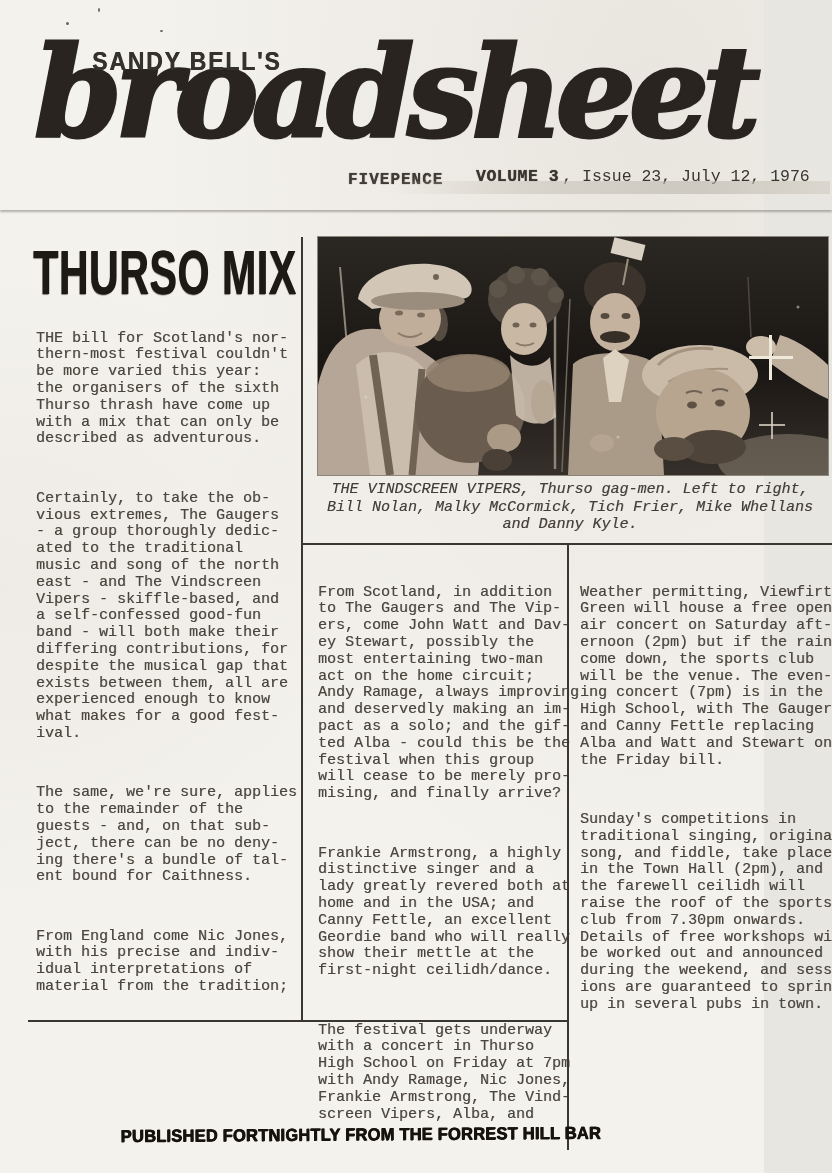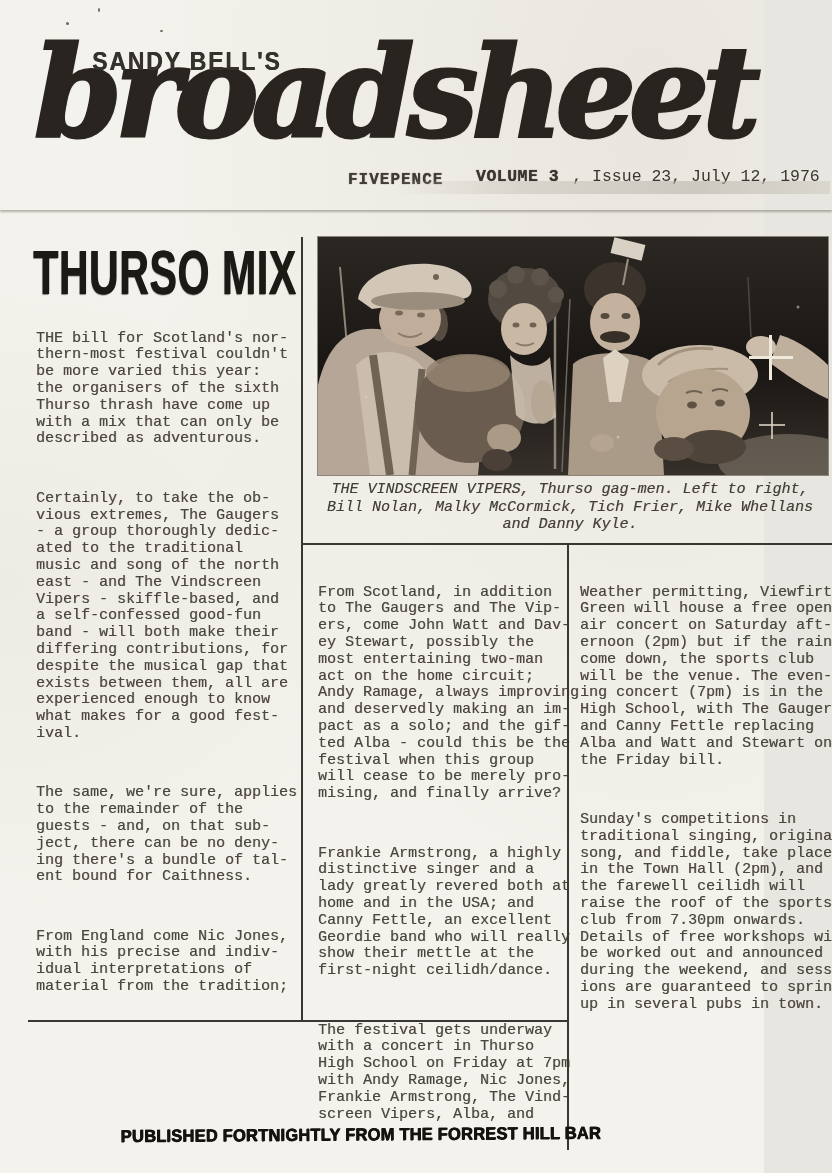--- a/index.html
+++ b/index.html
@@ -34,21 +34,21 @@
     position:absolute;left:348px;top:171px;
     font-family:"Liberation Mono",monospace;font-weight:700;
     font-size:16px;letter-spacing:1px;color:#413c35;
     text-shadow:0 0 1px #413c35;
   }
   .issueline{
     position:absolute;left:476px;top:167px;
     font-family:"Liberation Mono",monospace;font-size:16.5px;color:#3a362f;
     white-space:pre;
   }
-  .issueline .vol{font-weight:700;letter-spacing:.5px;text-shadow:0 0 1px #3a362f;margin-right:13px;}
+  .issueline .vol{font-weight:700;letter-spacing:.5px;text-shadow:0 0 1px #3a362f;margin-right:3px;}
   .bar{
     position:absolute;left:0;top:193px;width:832px;height:17px;
     background:linear-gradient(90deg,#17
 1512,#3d3b38 22%,#0d0c0a 48%,#343230 78%,#121110);
     box-shadow:0 2px 2px rgba(60,56,50,.35);
   }
   .smear{
     position:absolute;left:392px;top:181px;width:438px;height:13px;
     background:linear-gradient(90deg,transparent,#c9c4ba 30%,#b5b0a6 70%,#cfcac0);
     opacity:.55;

